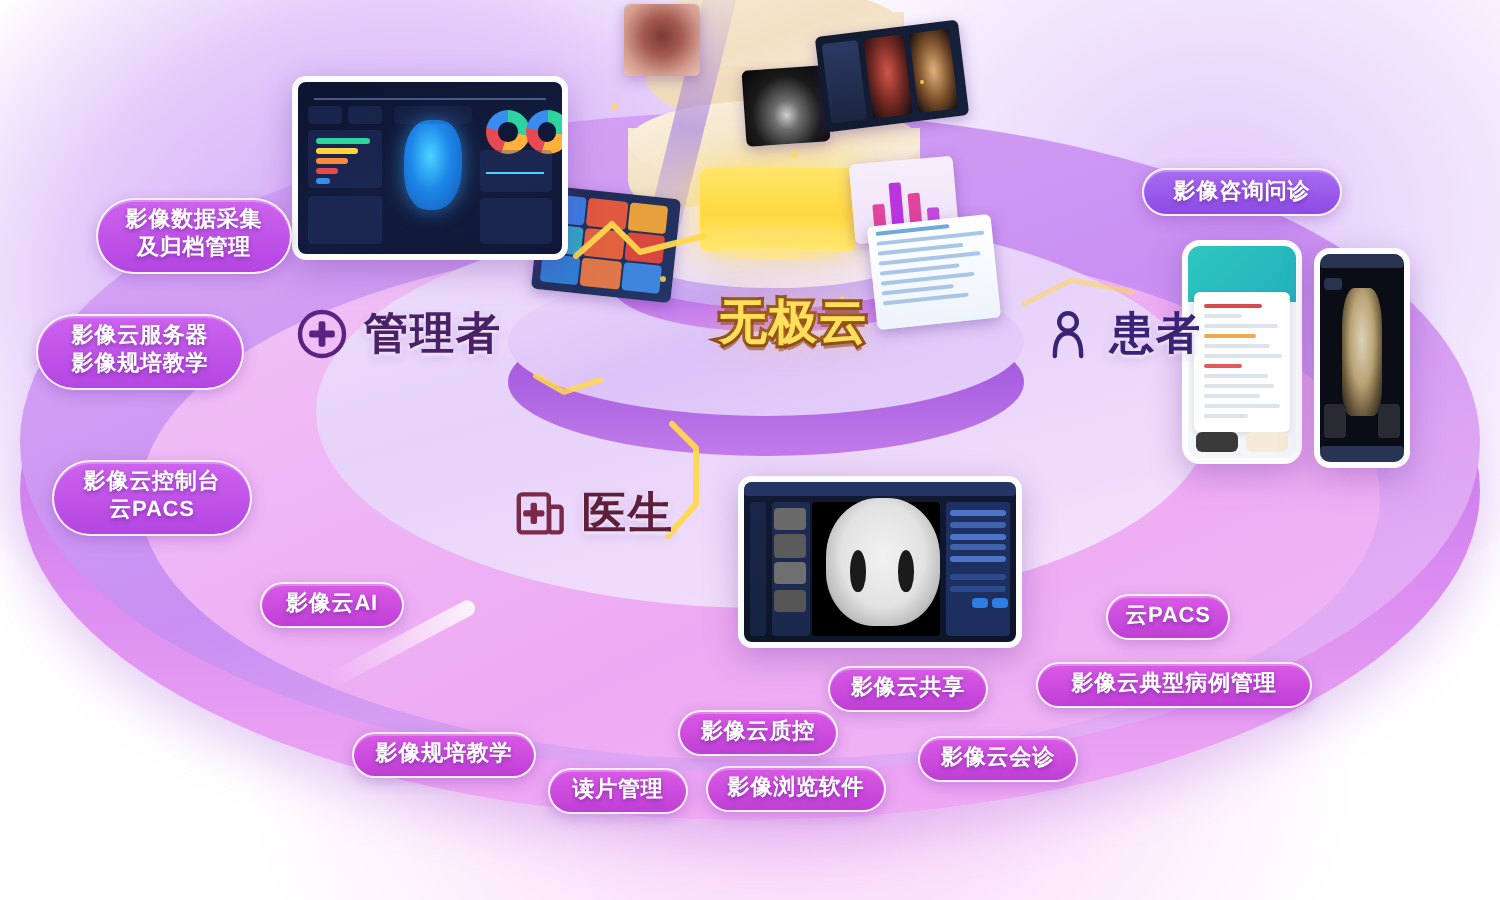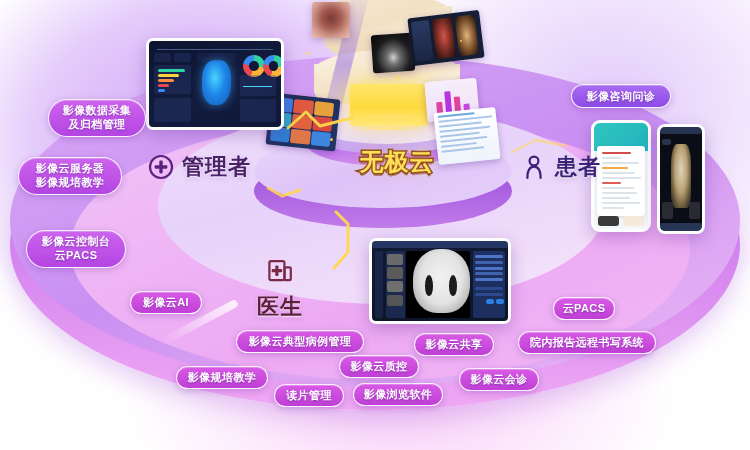--- a/index.html
+++ b/index.html
@@ -112,21 +112,21 @@
   #title .l2{display:block;}
 
   
   .role{position:absolute;display:flex;align-items:center;gap:8px;}
   .role .rtext{font-size:22px;font-weight:bold;letter-spacing:1px;
     text-shadow:0 1px 2px rgba(255,255,255,.85),0 2px 5px rgba(120,60,170,.25);}
   #role-admin{left:148px;top:152px;}
   #role-admin .rtext{color:#4a2166;}
   #role-patient{left:521px;top:152px;}
   #role-patient .rtext{color:#3a2276;}
-  #role-doctor{left:257px;top:258px;flex-direction:column;}
+  #role-doctor{left:257px;top:242px;}
   #role-doctor .rtext{color:#5d1f3c;}
   .ricon{width:26px;height:26px;flex:0 0 26px;}
 
   
   .device{position:absolute;border-radius:7px;background:#fdfdfe;
     box-shadow:0 5px 16px rgba(110,55,160,.35);padding:3px;box-sizing:border-box;}
   
   #dev-admin{left:146px;top:38px;width:138px;height:92px;}
   #dev-admin .scr{width:100%;height:100%;border-radius:4px;overflow:hidden;position:relative;
     background:linear-gradient(160deg,#0d1430 0%,#131c3e 55%,#0f1736 100%);}
@@ -401,23 +401,20 @@
     <span>云PACS</span>
   </div>
 
   <div class="pill v-violet" style="left:571px;top:84px;width:100px;height:24px;">
     <span>影像咨询问诊</span>
   </div>
 
   <div class="pill v-magenta" style="left:130px;top:291px;width:72px;height:23px;">
     <span>影像云AI</span>
   </div>
-  <div class="pill v-magenta" style="left:236px;top:330px;width:128px;height:23px;">
-    <span>影像云典型病例管理</span>
-  </div>
   <div class="pill v-magenta" style="left:176px;top:366px;width:92px;height:23px;">
     <span>影像规培教学</span>
   </div>
   <div class="pill v-magenta" style="left:274px;top:384px;width:70px;height:23px;">
     <span>读片管理</span>
   </div>
   <div class="pill v-magenta" style="left:353px;top:383px;width:90px;height:23px;">
     <span>影像浏览软件</span>
   </div>
   <div class="pill v-magenta" style="left:414px;top:333px;width:80px;height:23px;">
@@ -426,16 +423,16 @@
   <div class="pill v-magenta" style="left:339px;top:355px;width:80px;height:23px;">
     <span>影像云质控</span>
   </div>
   <div class="pill v-magenta" style="left:459px;top:368px;width:80px;height:23px;">
     <span>影像云会诊</span>
   </div>
   <div class="pill v-magenta" style="left:553px;top:297px;width:62px;height:23px;">
     <span>云PACS</span>
   </div>
   <div class="pill v-magenta" style="left:518px;top:331px;width:138px;height:23px;">
-    <span>院内报告远程书写系统</span>
+    <span>影像云典型病例管理</span>
   </div>
 
 </div>
 
 </body></html>

